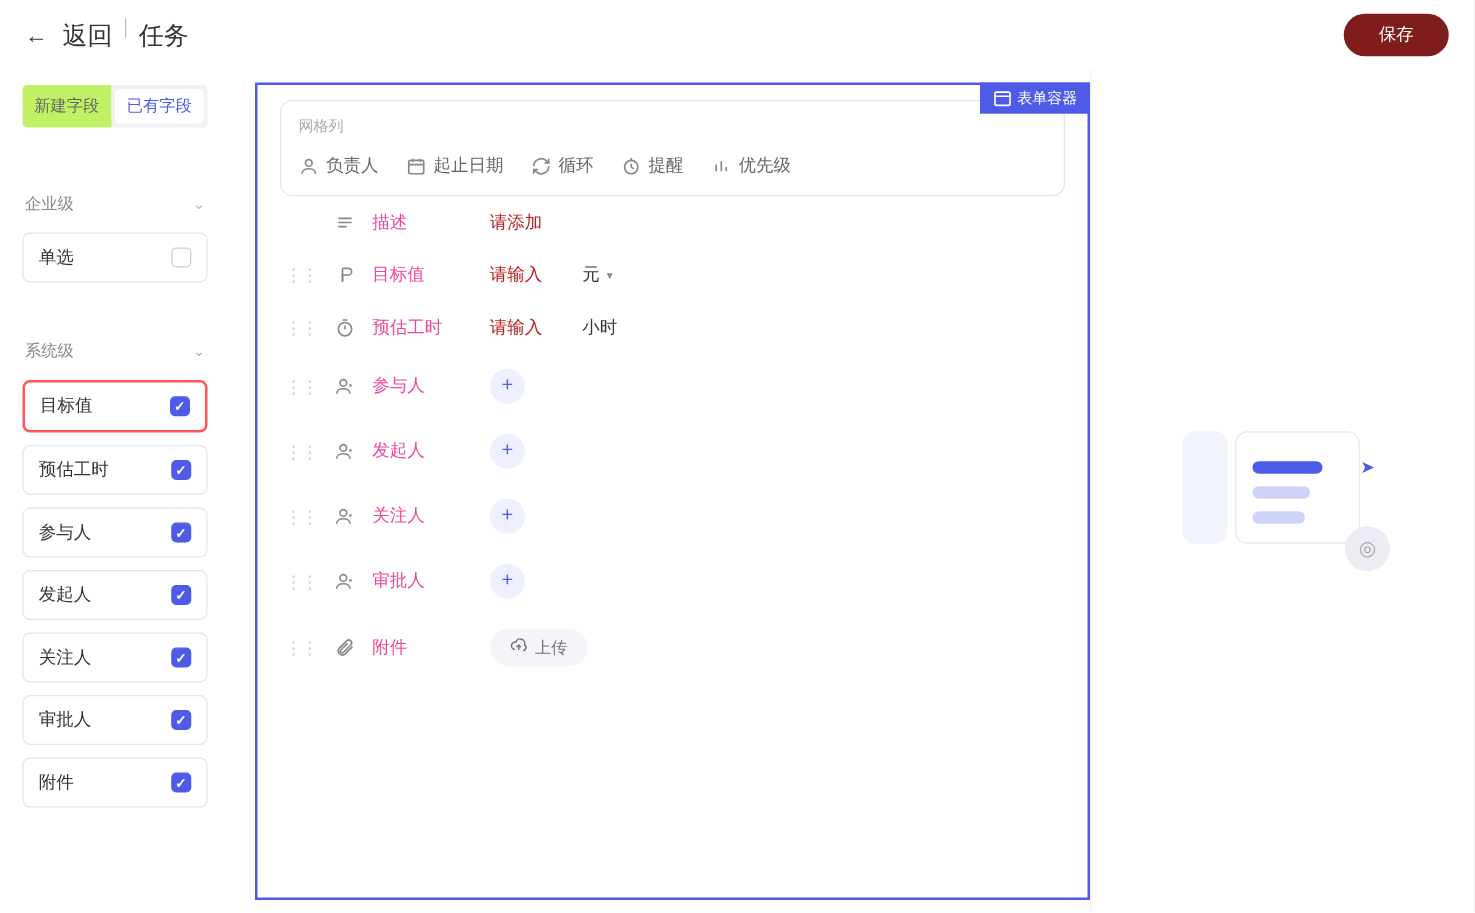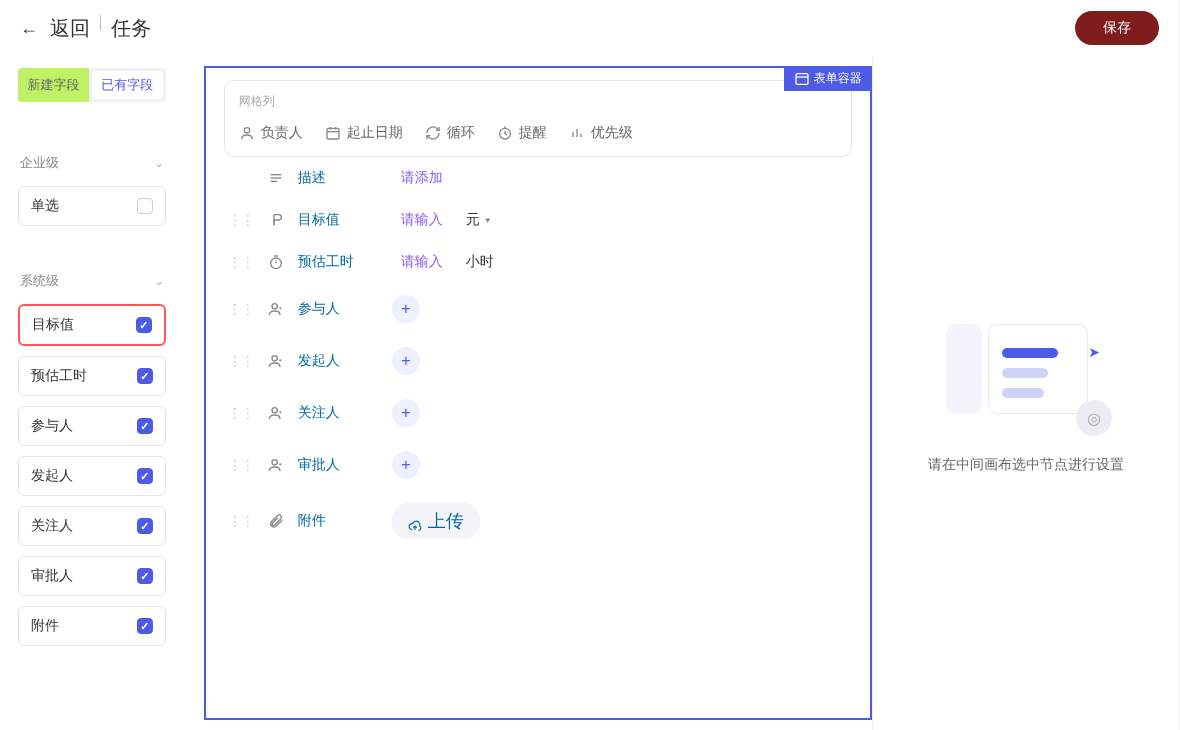--- a/index.html
+++ b/index.html
@@ -41,27 +41,27 @@
     .form-container { border: 1px solid #e3e5ec; border-radius: 10px; padding: 12px 14px 14px 14px; }
     .grid-label { font-size: 12px; color: #aaa; margin-bottom: 12px; }
     .title-area { border: 1px dashed #4e5be6; border-radius: 4px; padding: 18px 10px 30px 10px; font-size: 22px; color: #bbb; }
     .meta-row { display: flex; gap: 22px; margin-top: 14px; color: #666; font-size: 14px; }
     .meta-item { display: flex; align-items: center; gap: 6px; cursor: pointer; }
     .meta-icon { width: 16px; height: 16px; display: flex; align-items: center; justify-content: center; color: #888; }
 
     .form-row { display: flex; align-items: center; gap: 14px; padding: 12px 4px; }
     .drag-handle { color: #ccc; font-size: 14px; cursor: grab; letter-spacing: -1px; }
     .row-icon { width: 16px; height: 16px; color: #888; display: flex; align-items: center; justify-content: center; }
-    .row-label { width: 80px; color: #0369a1; font-size: 14px; }
-    .row-placeholder { color: #8b5cf6; font-size: 14px; flex: 0 0 60px; text-align: center; }
+    .row-label { width: 80px; color: #ec4899; font-size: 14px; }
+    .row-placeholder { color: #b91c1c; font-size: 14px; flex: 0 0 60px; }
     .row-unit { color: #333; font-size: 14px; display: flex; align-items: center; gap: 4px; }
     .caret-down { font-size: 8px; color: #888; }
 
     .add-btn { width: 28px; height: 28px; border-radius: 50%; background: #eef0ff; color: #4e5be6; display: flex; align-items: center; justify-content: center; font-size: 16px; border: none; cursor: pointer; }
-    .upload-btn { background: #f4f5f9; border: none; border-radius: 16px; padding: 6px 16px; font-size: 18px; color: #0369a1; cursor: pointer; display: flex; align-items: flex-end; gap: 6px; }
+    .upload-btn { background: #f4f5f9; border: none; border-radius: 16px; padding: 6px 16px; font-size: 13px; color: #737373; cursor: pointer; display: flex; align-items: flex-start; gap: 6px; }
 
     
     .right-panel { width: 320px; display: flex; flex-direction: column; align-items: center; justify-content: center; gap: 24px; color: #666; border-left: 1px solid #eee; }
     .illus { width: 160px; height: 120px; position: relative; }
     .illus-card { position: absolute; background: #f2f4fc; border-radius: 10px; }
     .illus-card.a { width: 36px; height: 90px; left: 0; top: 12px; }
     .illus-card.b { width: 100px; height: 90px; left: 42px; top: 12px; background: #fff; border: 1px solid #e3e6f4; }
     .illus-line { position: absolute; height: 10px; border-radius: 6px; background: #cfd4f6; }
     .illus-line.l1 { width: 56px; left: 56px; top: 36px; background: #4e5be6; }
     .illus-line.l2 { width: 46px; left: 56px; top: 56px; }
@@ -327,16 +327,15 @@
     <div class="right-panel">
       <div class="illus">
         <div class="illus-card a"></div>
         <div class="illus-card b"></div>
         <div class="illus-line l1"></div>
         <div class="illus-line l2"></div>
         <div class="illus-line l3"></div>
         <div class="illus-arrow">➤</div>
         <div class="illus-circle">◎</div>
       </div>
-      <div class="right-text">请在中间画布选中节点进行设置</div>
     </div>
   </div>
 </div>
 
 </body></html>

